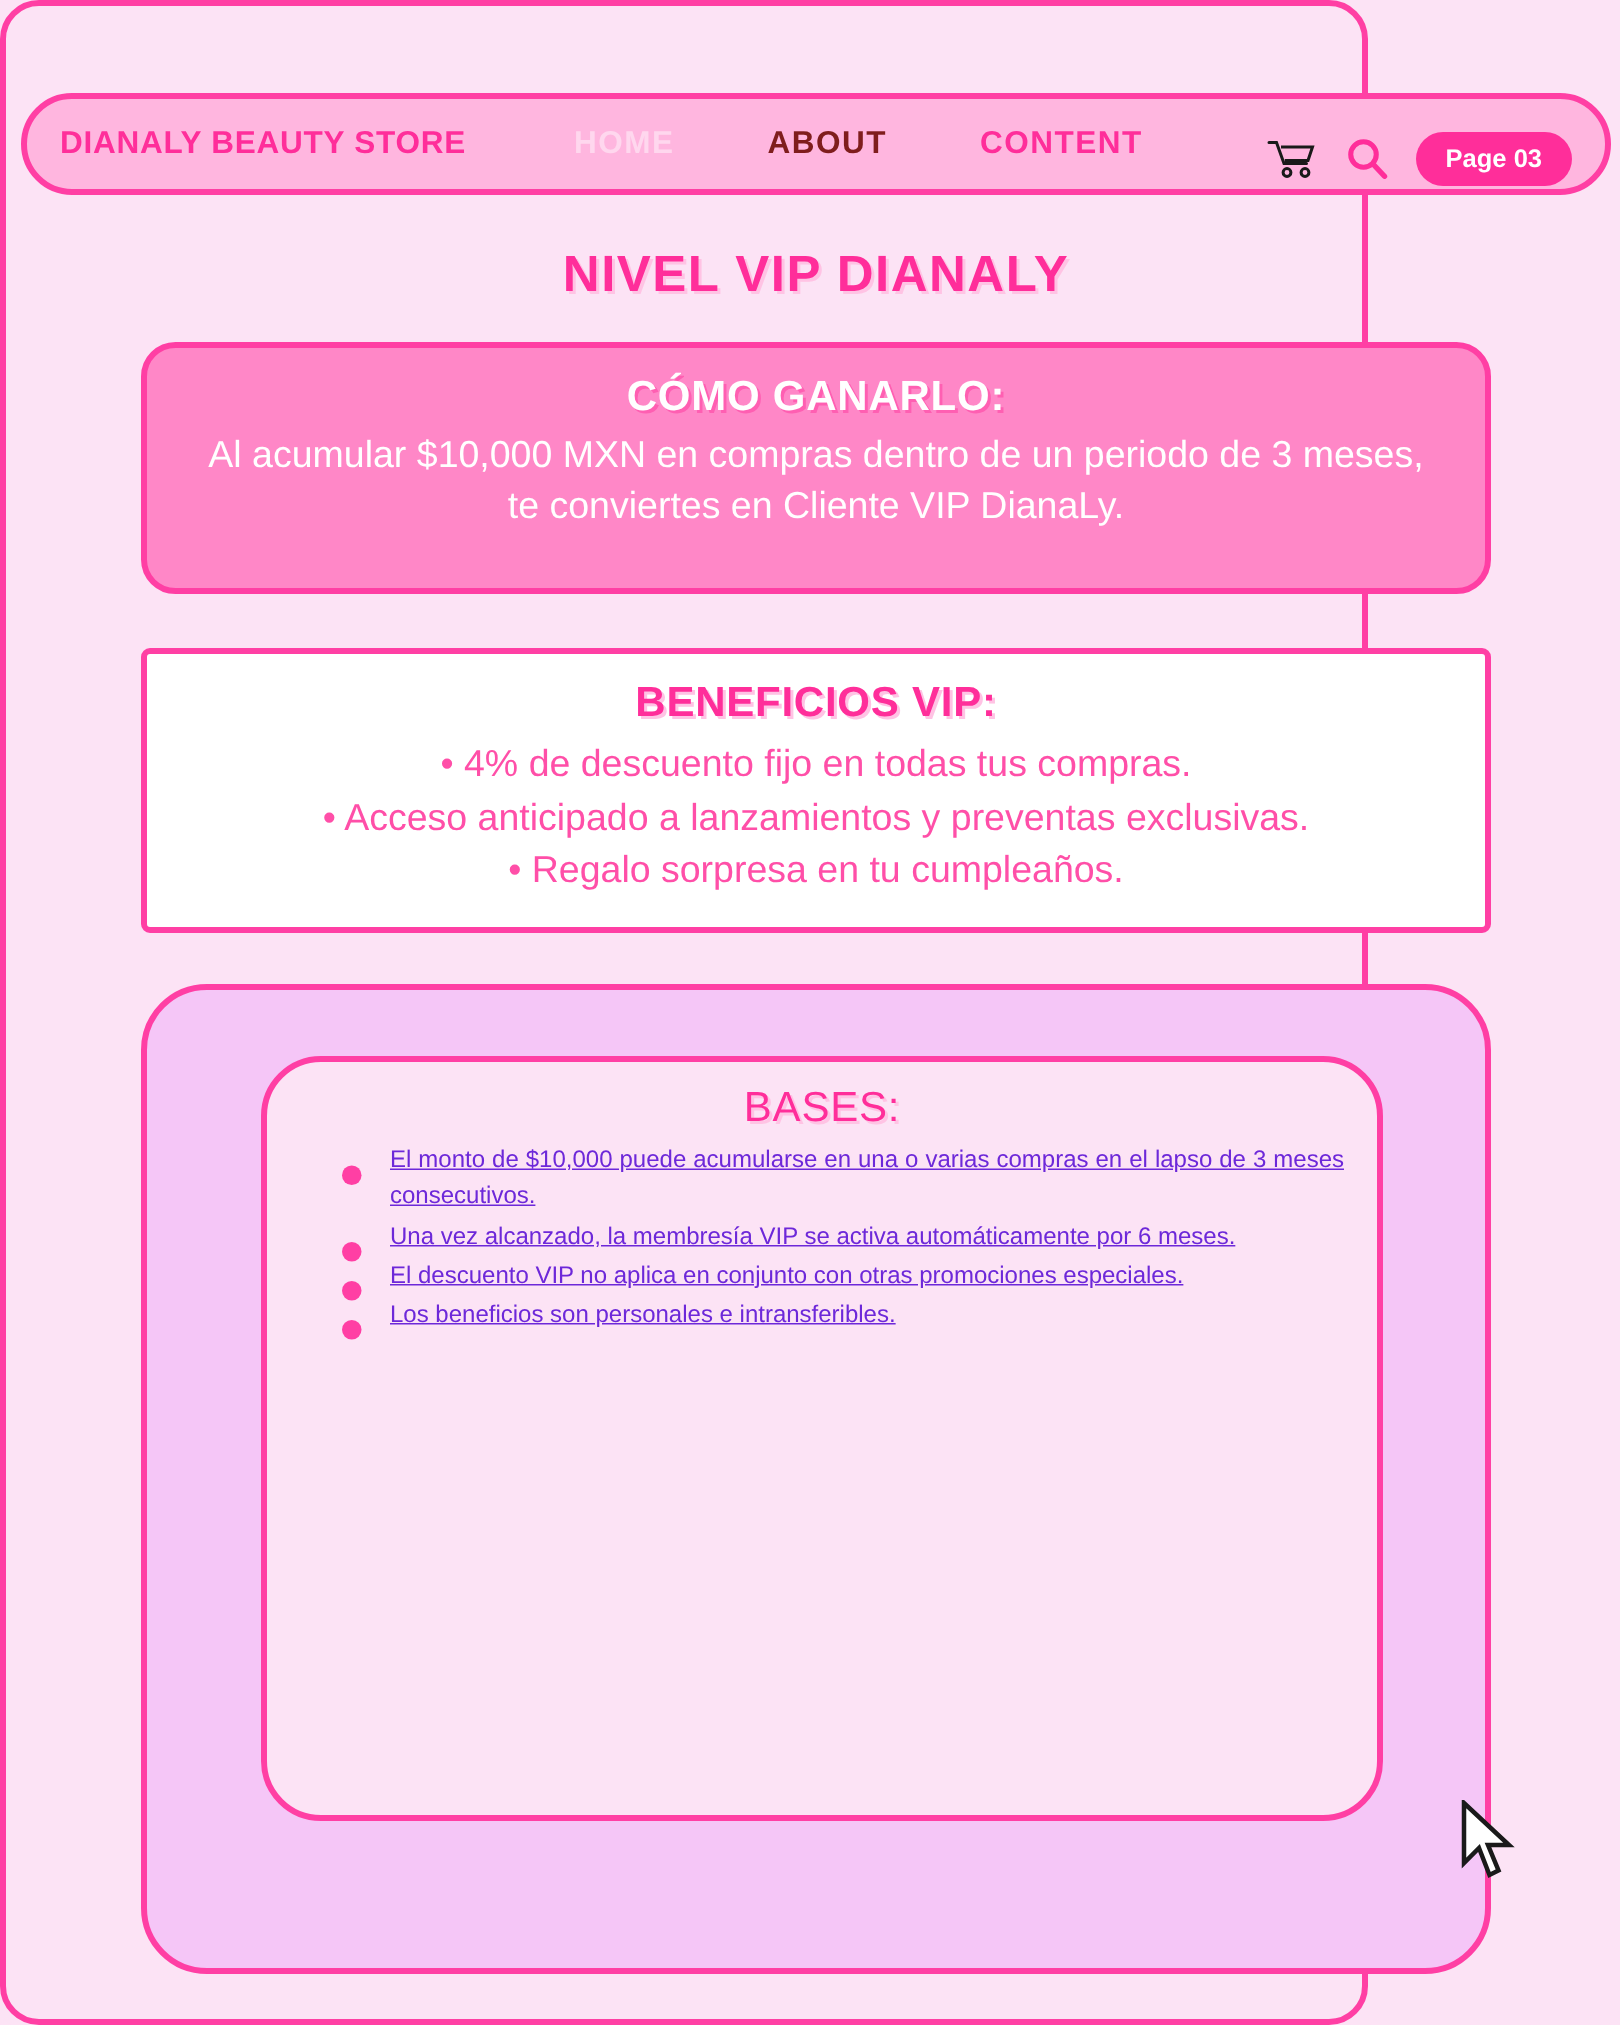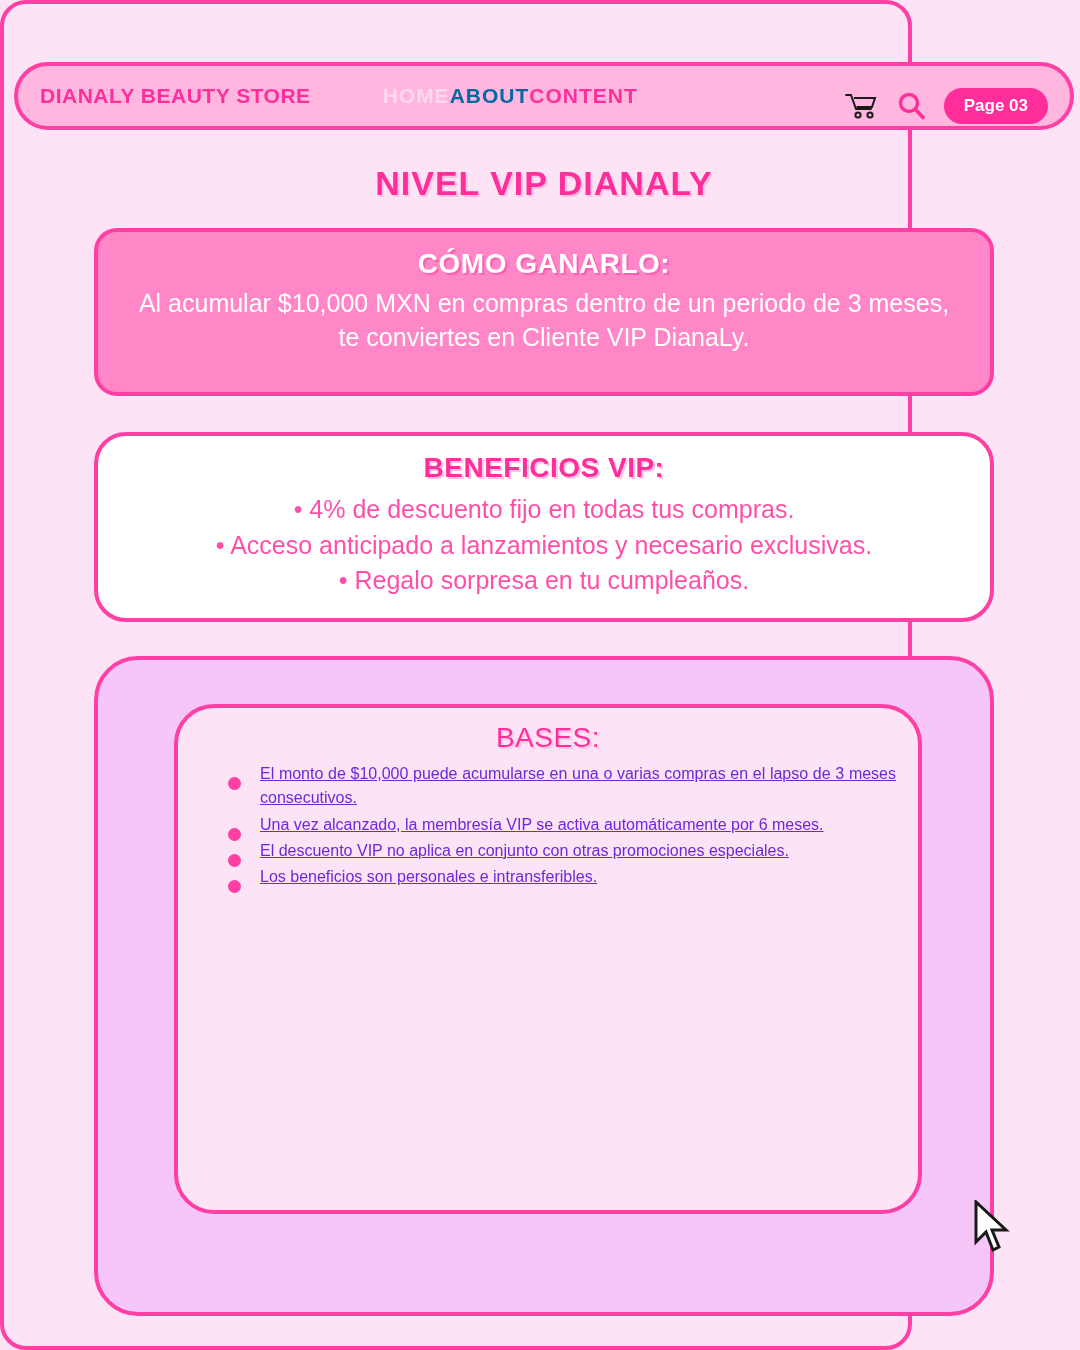--- a/index.html
+++ b/index.html
@@ -33,33 +33,34 @@
     font-weight: bold;
     font-size: 21px;
     letter-spacing: 0.5px;
     color: #ff2e9a;
     text-transform: uppercase;
     white-space: nowrap;
   }
   .nav-links {
     display: flex;
     align-items: center;
+    gap: 62px;
     margin-left: 72px;
   }
   .nav-link {
     font-weight: bold;
     font-size: 21px;
     letter-spacing: 1px;
     text-transform: uppercase;
     color: #ff2e9a;
     cursor: pointer;
     white-space: nowrap;
   }
   .nav-link.light { color: #ffd7ee; }
-  .nav-link.white { color: #0369a1; }
+  .nav-link.white { color: #7f1d1d; }
   .nav-right {
     margin-left: auto;
     display: flex;
     align-items: center;
     gap: 16px;
     margin-top: 20px;
   }
   .icon-btn {
     width: 34px; height: 34px;
     display: flex; align-items: center; justify-content: center;
@@ -115,21 +116,21 @@
     color: #ffffff;
   }
 
   
   .card-white {
     position: absolute;
     left: 90px; top: 428px;
     width: 900px; height: 190px;
     background: #ffffff;
     border: 4px solid #ff3fa4;
-    border-radius: 32px;
+    border-radius: 6px;
     padding: 16px 24px;
     text-align: center;
   }
   .card-white h2 {
     font-size: 28px;
     font-weight: bold;
     letter-spacing: 0.5px;
     color: #ff2e9a;
     text-transform: uppercase;
     text-shadow: 2px 2px 0 #ffc3e4;
@@ -298,21 +299,21 @@
   <div class="main-title">NIVEL VIP DIANALY</div>
 
   <div class="card-pink">
     <h2>CÓMO GANARLO:</h2>
     <p>Al acumular $10,000 MXN en compras dentro de un periodo de 3 meses, te conviertes en Cliente VIP DianaLy.</p>
   </div>
 
   <div class="card-white">
     <h2>BENEFICIOS VIP:</h2>
     <p>• 4% de descuento fijo en todas tus compras.</p>
-    <p>• Acceso anticipado a lanzamientos y necesario exclusivas.</p>
+    <p>• Acceso anticipado a lanzamientos y preventas exclusivas.</p>
     <p>• Regalo sorpresa en tu cumpleaños.</p>
   </div>
 
   <div class="card-lilac">
     <div class="card-inner">
       <h2>BASES:</h2>
       <ul class="bases">
         <li>El monto de $10,000 puede acumularse en una o varias compras en el lapso de 3 meses consecutivos.</li>
         <li>Una vez alcanzado, la membresía VIP se activa automáticamente por 6 meses.</li>
         <li>El descuento VIP no aplica en conjunto con otras promociones especiales.</li>

